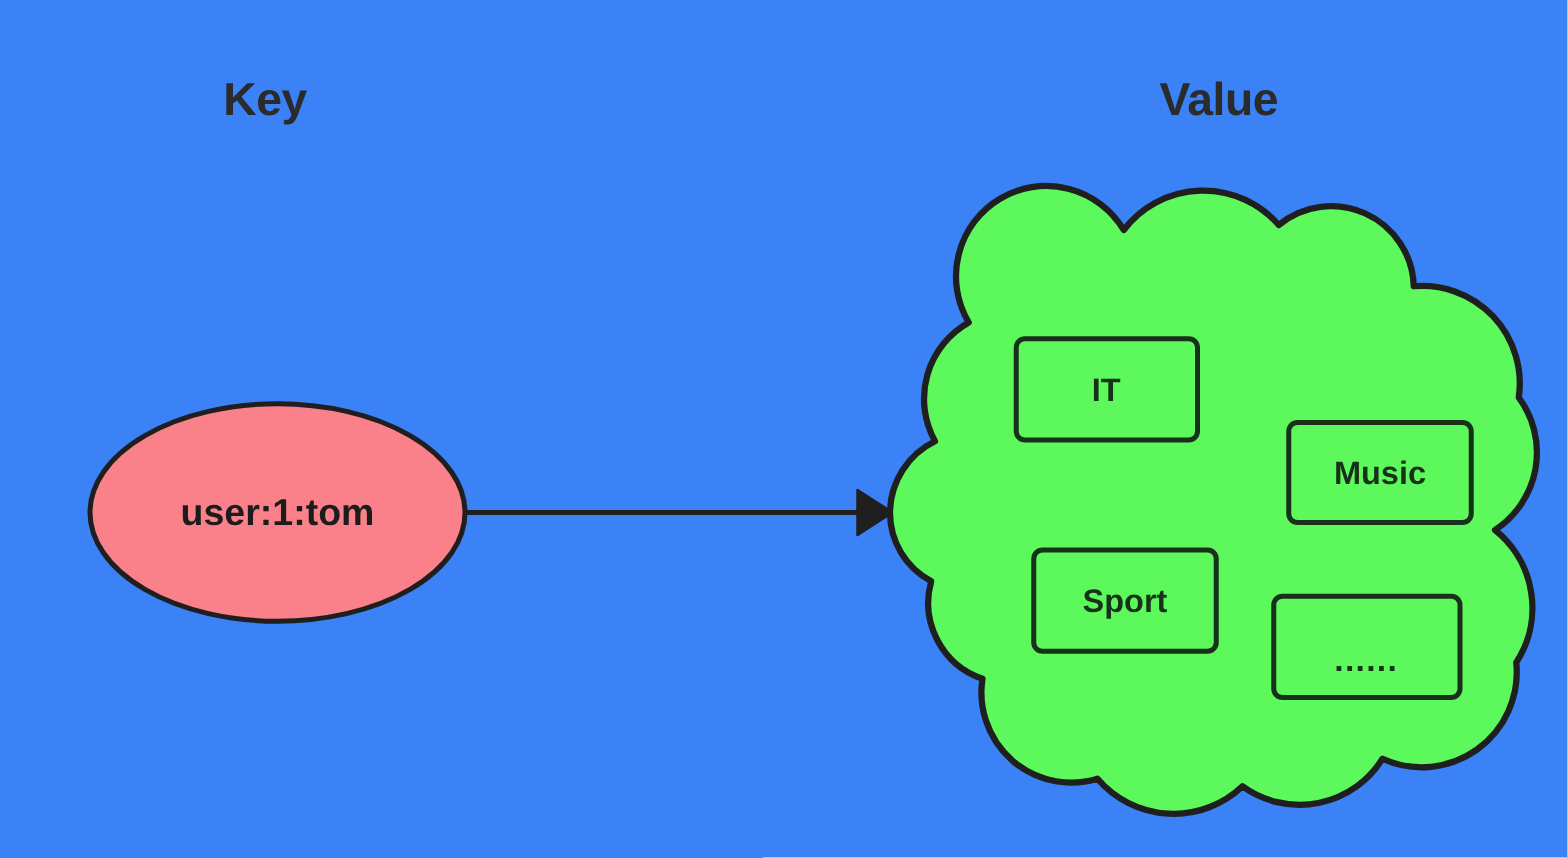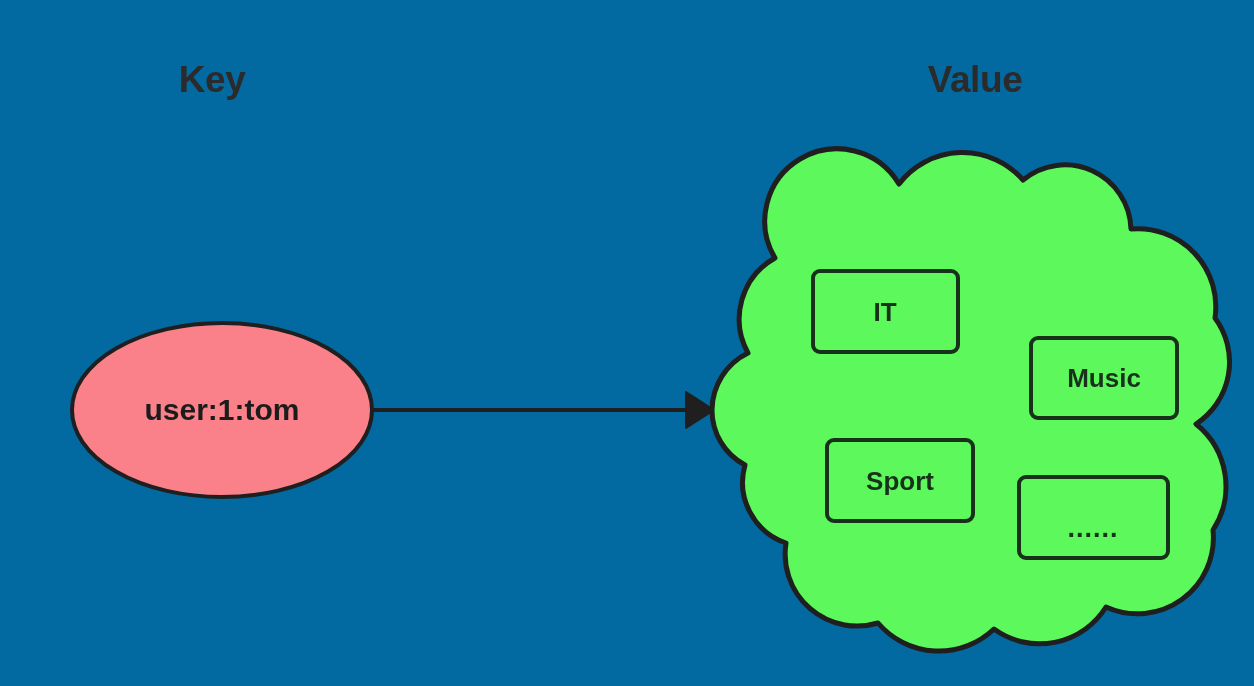--- a/index.html
+++ b/index.html
@@ -10,21 +10,21 @@
   body {
     width: 1254px;
     height: 686px;
     overflow: hidden;
     font-family: "Liberation Sans", "DejaVu Sans", sans-serif;
   }
   #canvas {
     position: relative;
     width: 1254px;
     height: 686px;
-    background: #0369a1;
+    background: #3b82f6;
   }
   svg.stage {
     position: absolute;
     left: 0;
     top: 0;
     width: 1254px;
     height: 686px;
     display: block;
   }
   .hdr-label {

